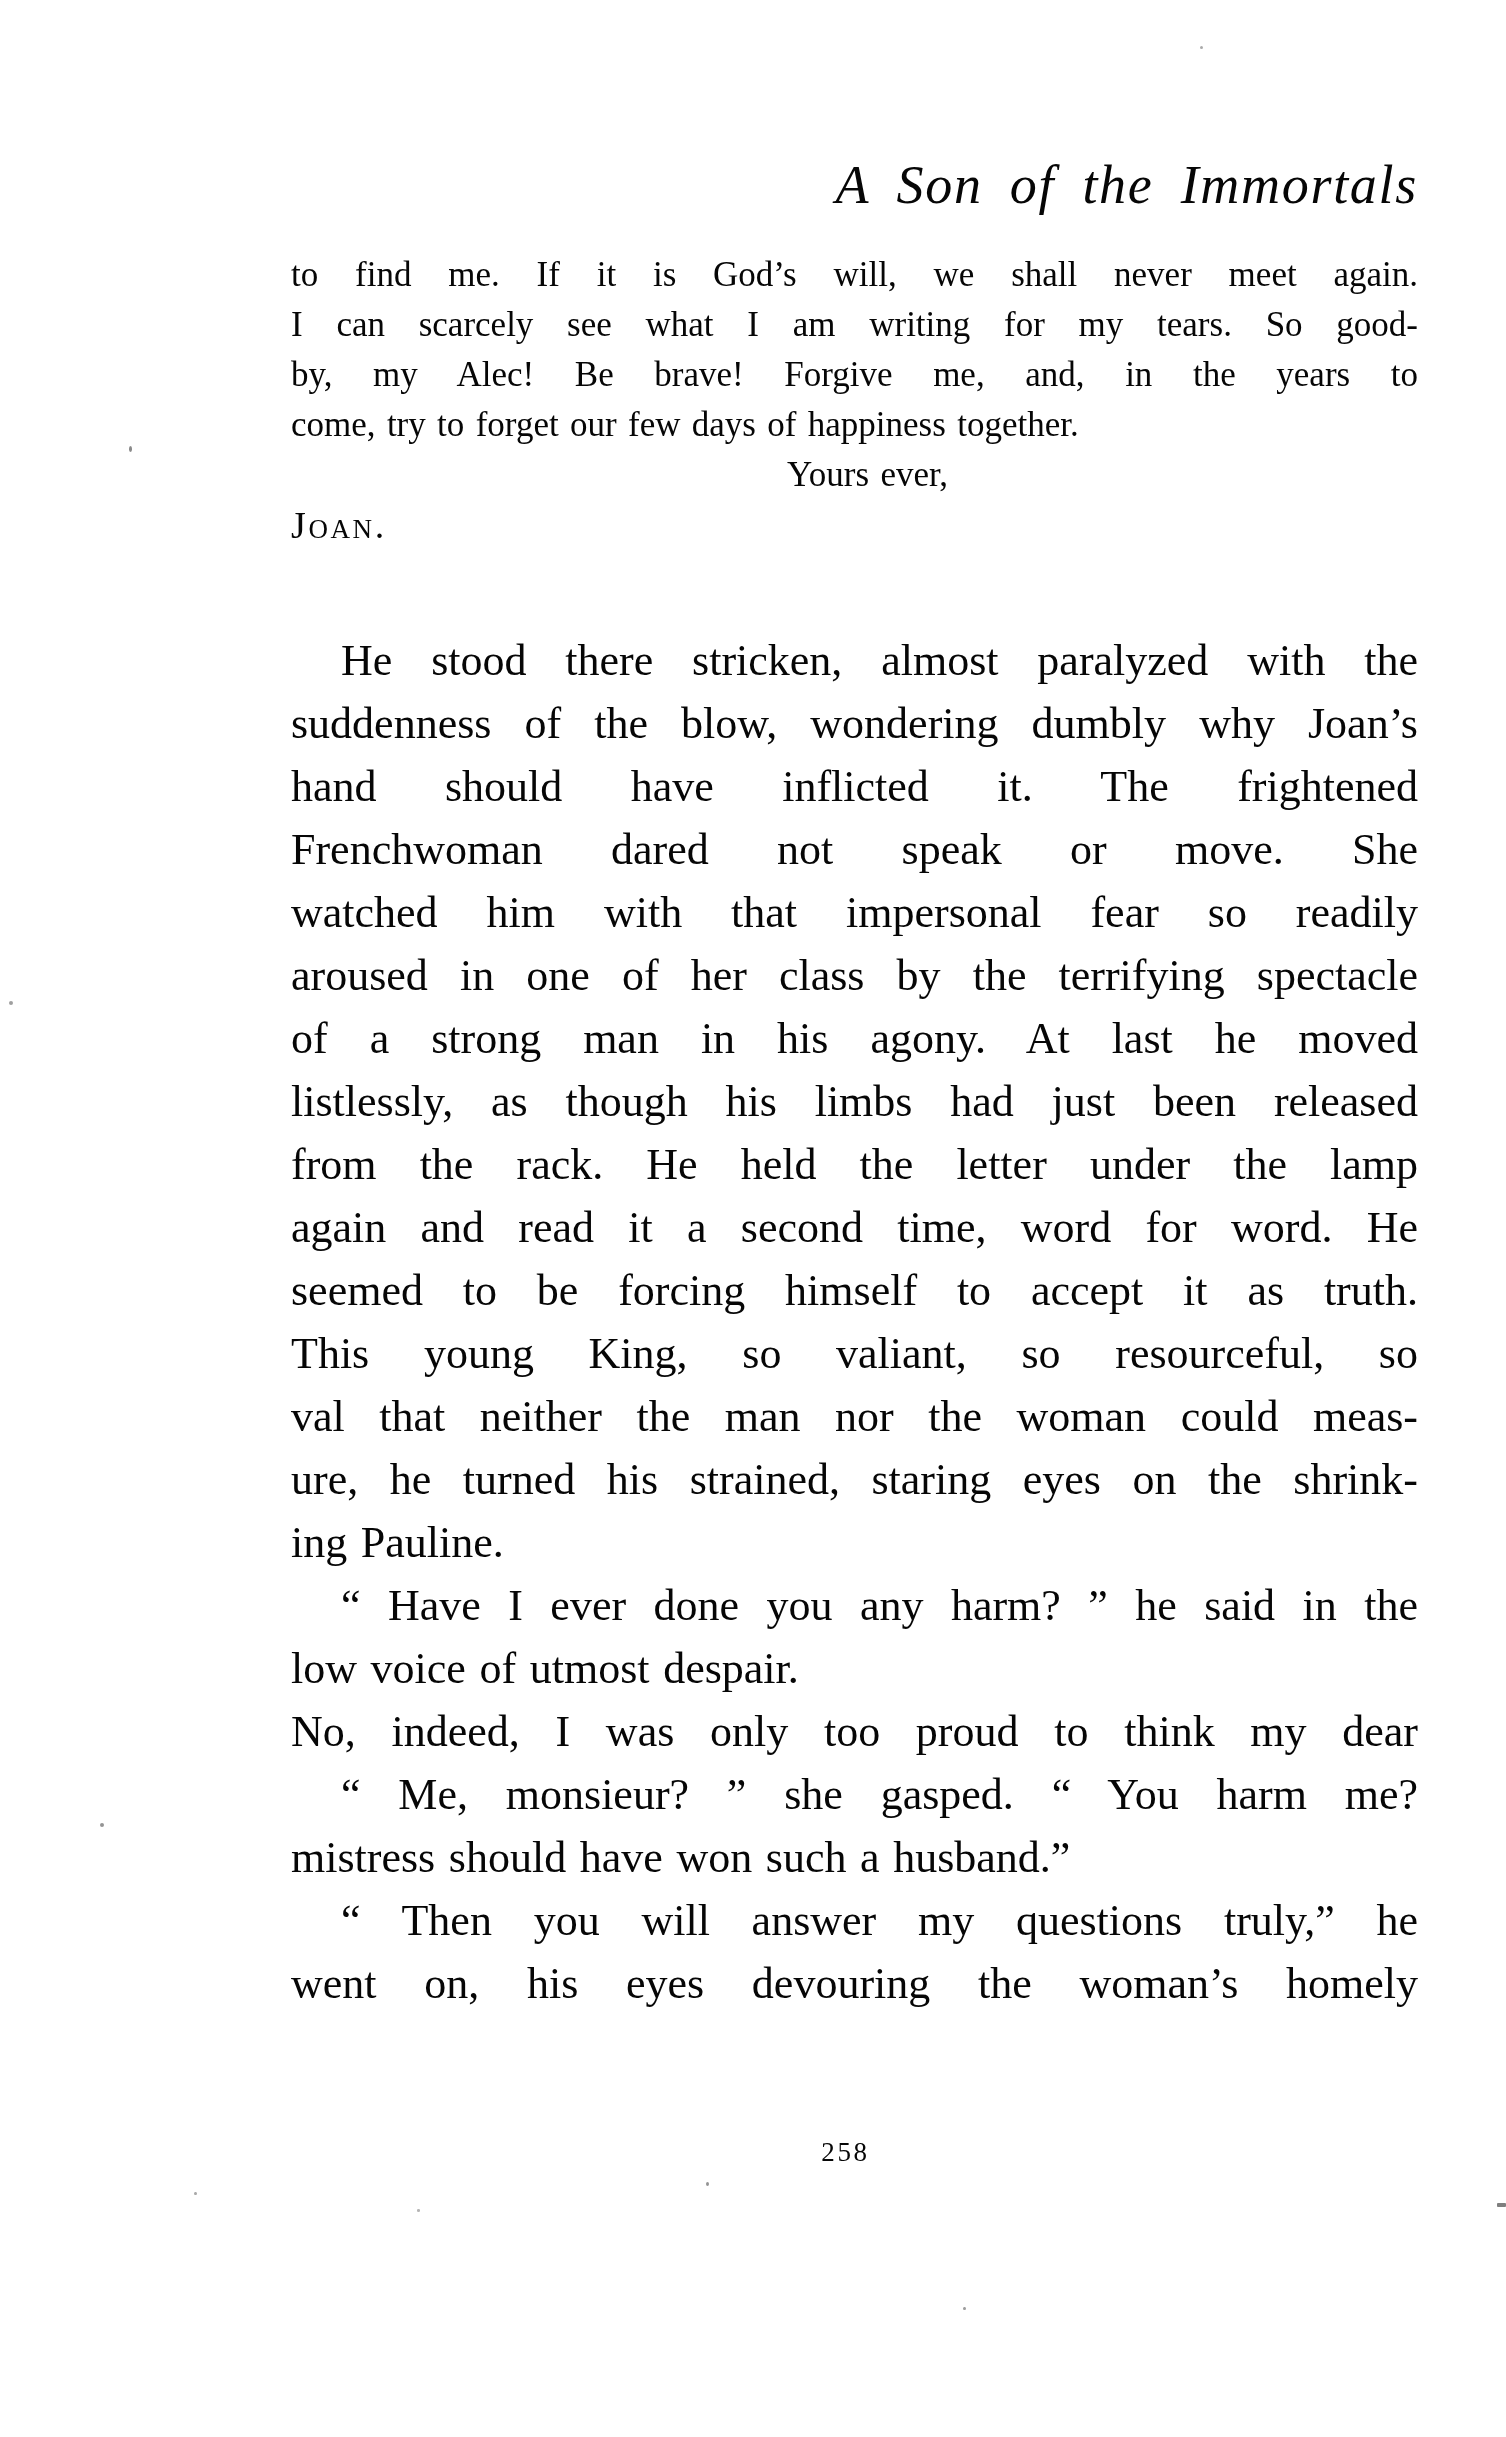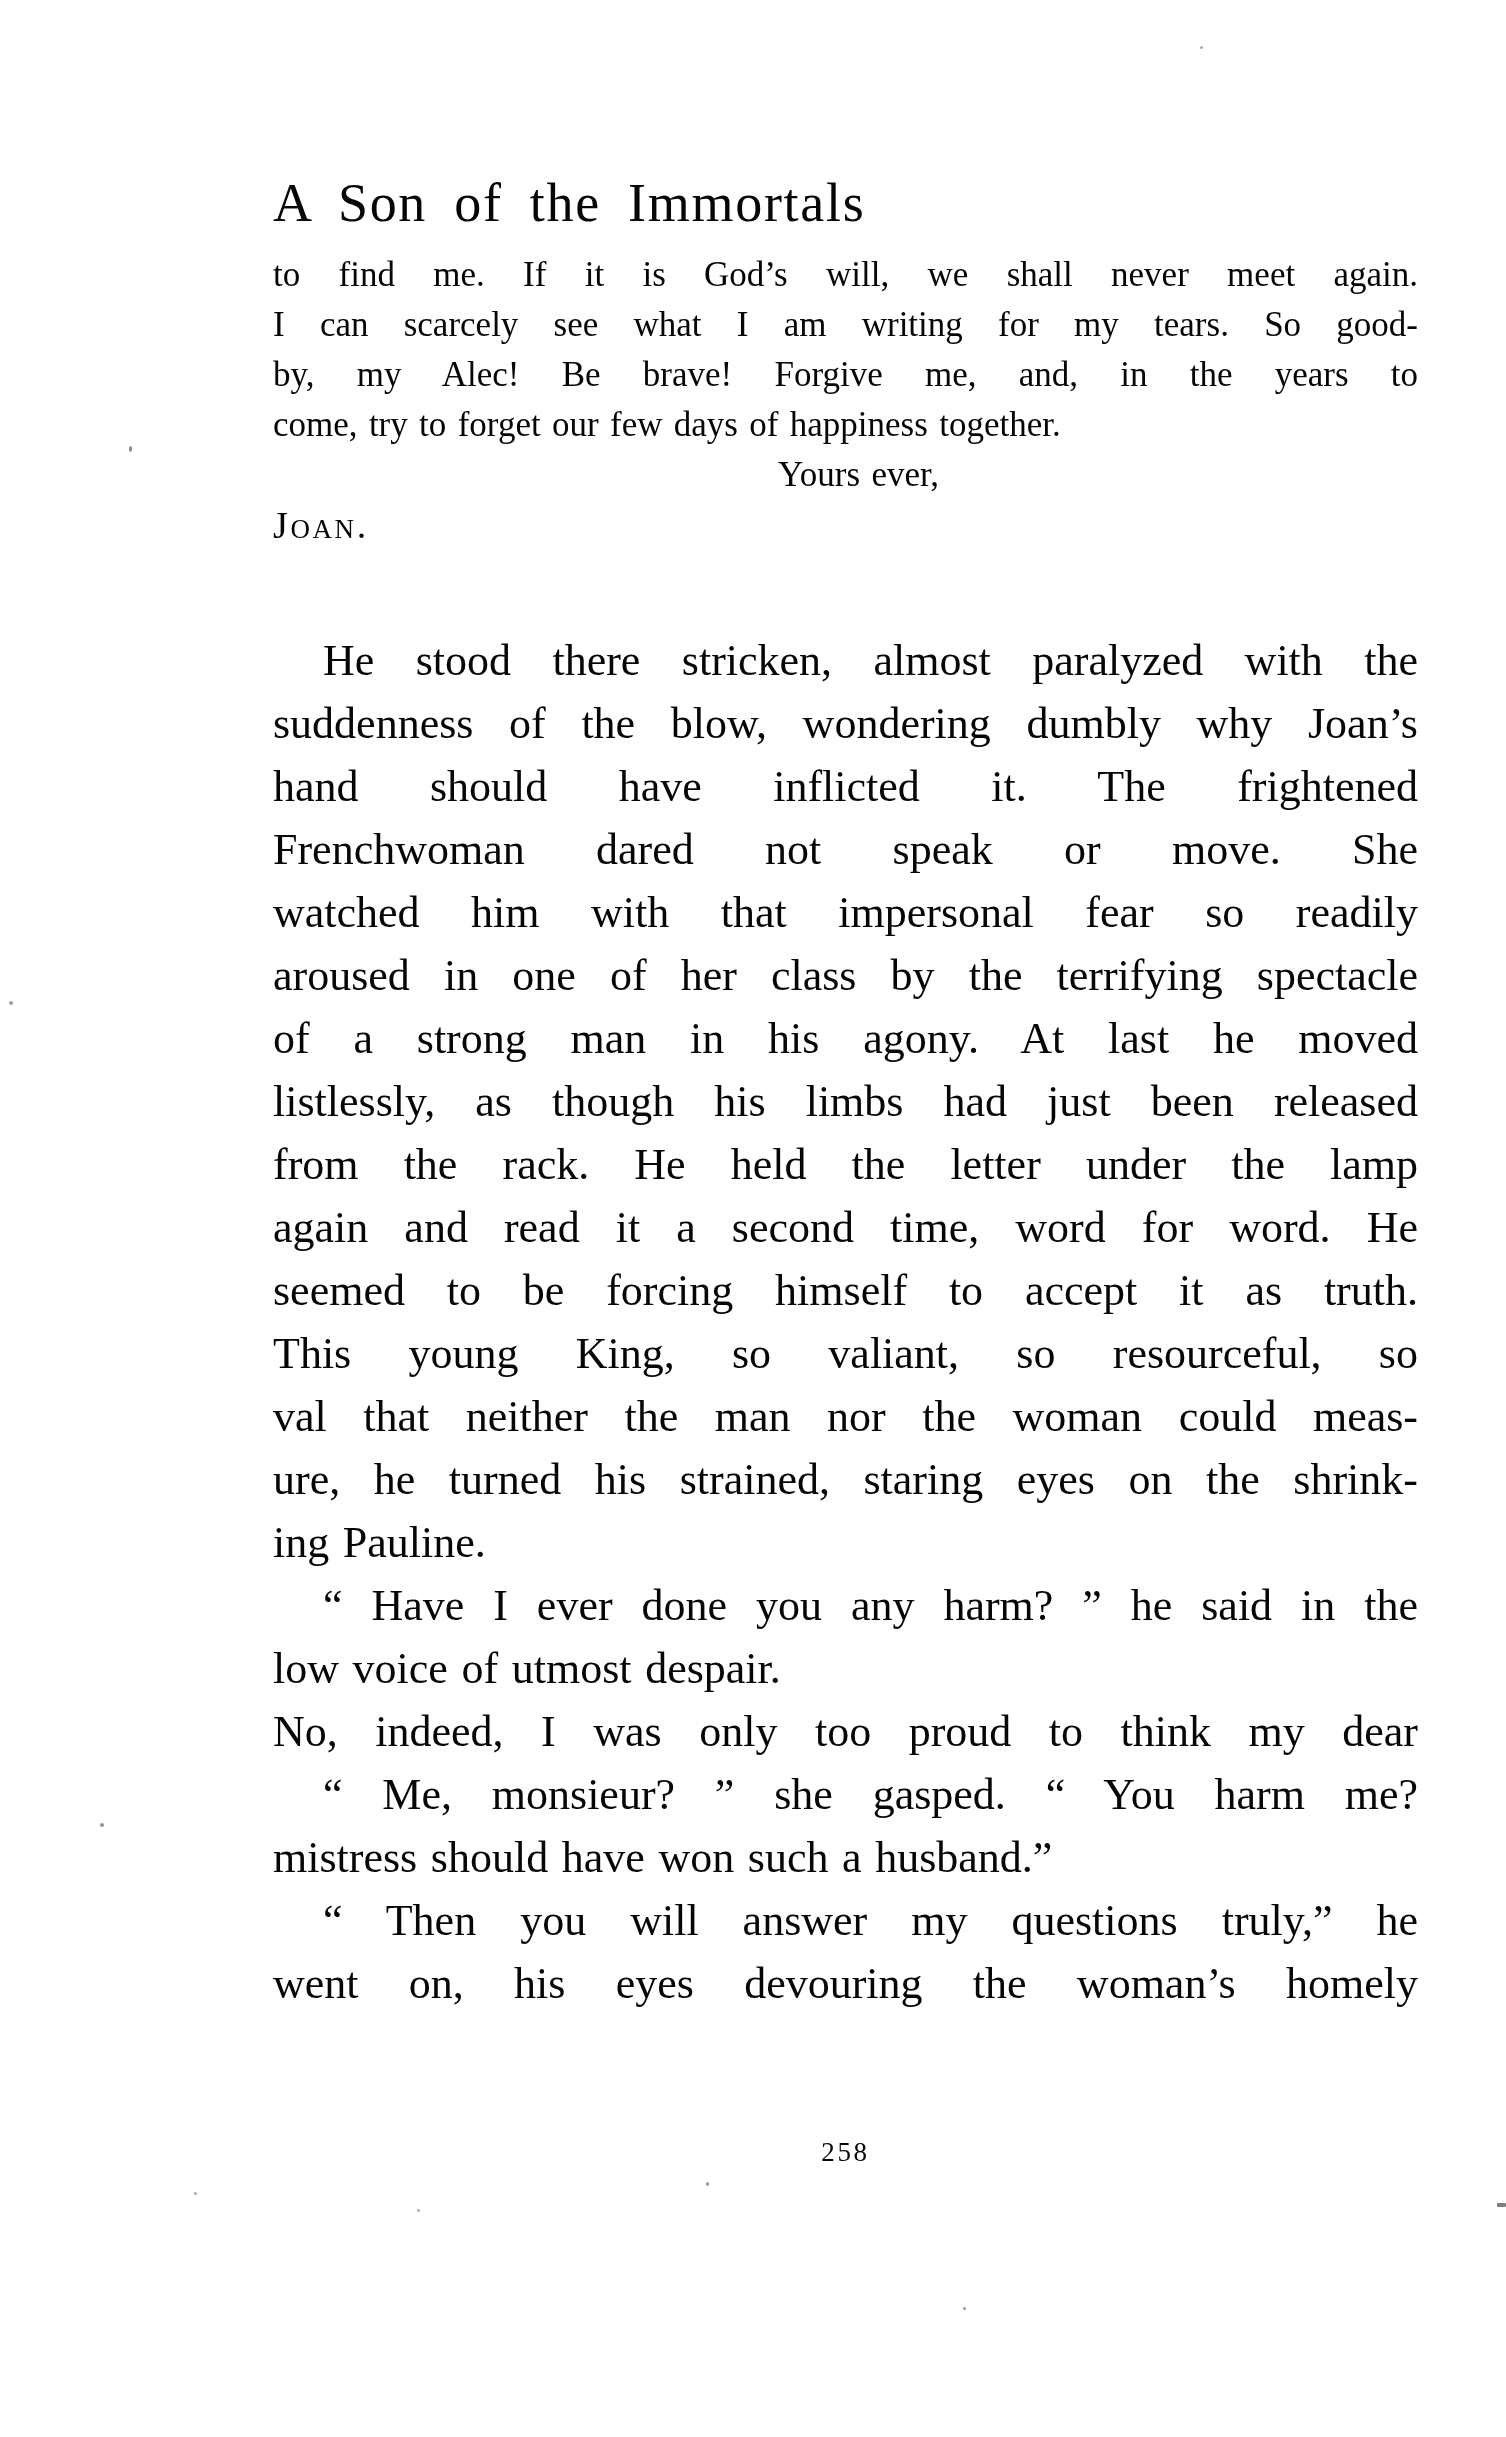--- a/index.html
+++ b/index.html
@@ -12,23 +12,24 @@
     width: 1506px;
     height: 2438px;
     background: #ffffff;
     overflow: hidden;
     font-family: "Liberation Serif", "DejaVu Serif", serif;
     color: #060606;
   }
   .running-title {
     position: absolute;
     left: 273px;
-    top: 172px;
+    top: 154px;
     width: 1145px;
-    text-align: left;
+    text-align: right;
+    font-style: italic;
     font-size: 54px;
     letter-spacing: 1.7px;
     word-spacing: 12px;
     white-space: nowrap;
   }
   .letter-block {
     position: absolute;
     left: 273px;
     top: 250px;
     width: 1145px;
@@ -39,21 +40,21 @@
   .body-block {
     position: absolute;
     left: 273px;
     top: 629px;
     width: 1145px;
     font-size: 44px;
     line-height: 63px;
     word-spacing: 2.6px;
     font-family: Liberation Serif, serif;
   }
-  .line { white-space: normal; }
+  .line { white-space: normal; margin-left: 18px; }
   .jline {
     text-align: justify;
     text-align-last: justify;
   }
   .indent { text-indent: 50px; }
   .valediction {
     text-align: center;
     padding-left: 26px;
   }
   .signature {

